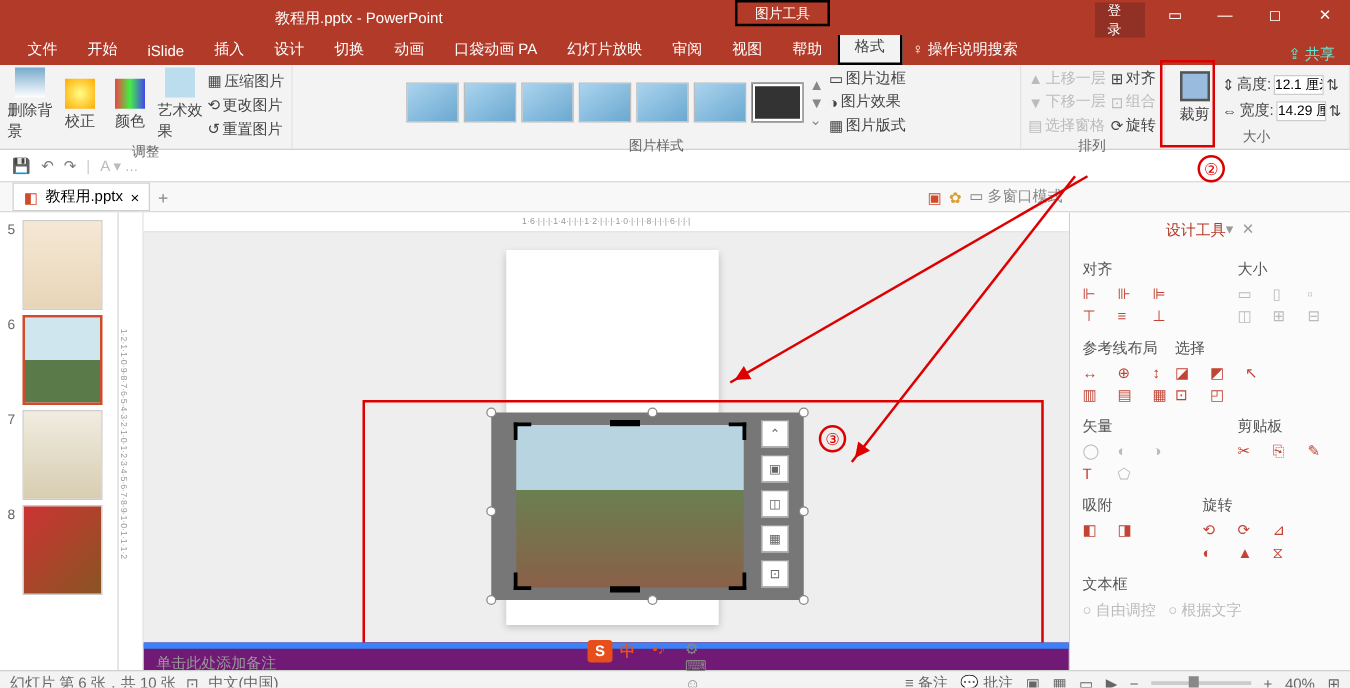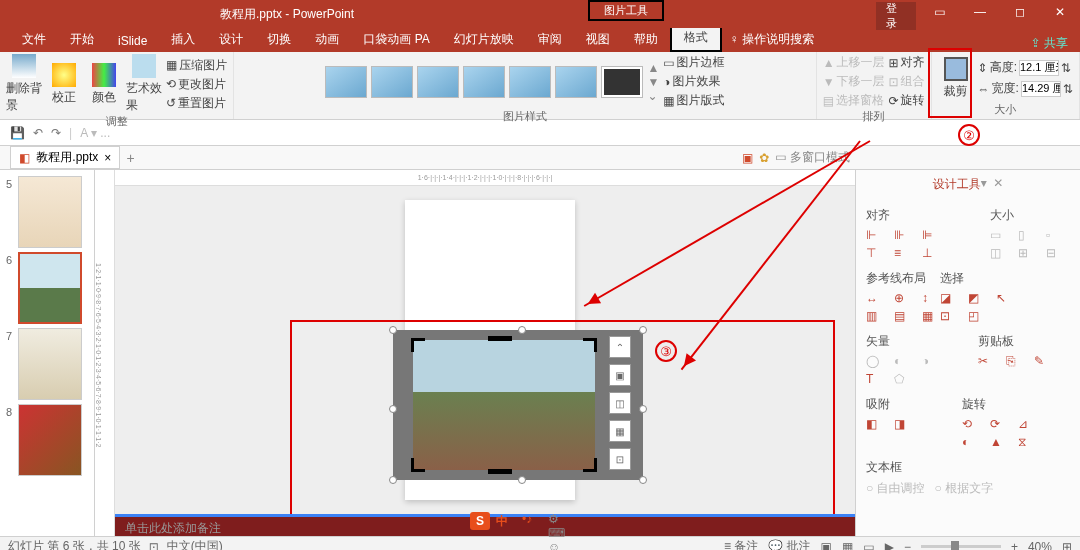--- a/index.html
+++ b/index.html
@@ -50,21 +50,21 @@
 .page{position:absolute;left:290px;top:30px;width:170px;height:300px;background:#fff;box-shadow:0 2px 6px rgba(0,0,0,.2)}
 .imgsel{position:absolute;left:278px;top:160px;width:250px;height:150px;background:#777}
 .imgsel .inner{position:absolute;left:20px;top:10px;right:48px;bottom:10px;background:linear-gradient(#b8d4e0 40%,#6a8050 40%,#8a6048);}
 .imgsel .cropL{position:absolute;border:3px solid #000;width:14px;height:14px}
 .imgsel .tools{position:absolute;right:6px;top:6px;width:28px;display:flex;flex-direction:column;gap:6px}
 .imgsel .tools div{width:22px;height:22px;background:#fff;border:1px solid #999;font-size:10px;display:flex;align-items:center;justify-content:center;color:#666}
 .handle{position:absolute;width:8px;height:8px;background:#fff;border:1px solid #888;border-radius:50%}
 .annot3{position:absolute;left:175px;top:150px;right:20px;bottom:20px;border:2px solid #d00}
 .arrow{position:absolute;width:260px;height:2px;background:#d00;transform-origin:right center}
 .arrow::before{content:"";position:absolute;left:-2px;top:-5px;border:6px solid transparent;border-right:12px solid #d00}
-.notes{height:22px;background:#7f1d1d;border-top:3px solid #3b82f6;padding:3px 10px;color:#999;font-size:11px}
+.notes{height:22px;background:#701a75;border-top:5px solid #3b82f6;padding:3px 10px;color:#999;font-size:11px}
 .panel{width:225px;background:#fbfbfb;border-left:1px solid #d0d0d0;padding:6px 10px;overflow:hidden}
 .panel h3{font-size:13px;color:#b23a29;font-weight:normal;margin-bottom:8px;display:flex;justify-content:center}
 .panel .sec{font-size:12px;color:#555;margin:6px 0 4px}
 .panel .row{display:flex;gap:10px;margin:4px 0;flex-wrap:wrap}
 .panel .ic{width:18px;height:14px;display:inline-block;color:#c04535}
 .panel .icg{color:#bbb}
 .status{height:20px;background:#f3f3f3;border-top:1px solid #d0d0d0;display:flex;align-items:center;padding:0 8px;font-size:11px;color:#666}
 .status .r{margin-left:auto;display:flex;gap:10px;align-items:center}
 .taskbar{position:absolute;bottom:20px;left:470px;display:flex;gap:6px;align-items:center}
 .taskbar div{width:20px;height:18px;border-radius:3px}
@@ -330,21 +330,21 @@
             <span class="ic">◪</span>
             <span class="ic">◩</span>
             <span class="ic">↖</span>
           </div>
         <div class="row">
             <span class="ic">⊡</span>
             <span class="ic">◰</span>
           </div>
       </div>
     </div>
-    <div style="display:flex;gap:38px">
+    <div style="display:flex;gap:50px">
       <div>
         <div class="sec">矢量</div>
         <div class="row">
             <span class="ic icg">◯</span>
             <span class="ic icg">◐</span>
             <span class="ic icg">◑</span>
           </div>
         <div class="row">
             <span class="ic">T</span>
             <span class="ic icg">⬠</span>

